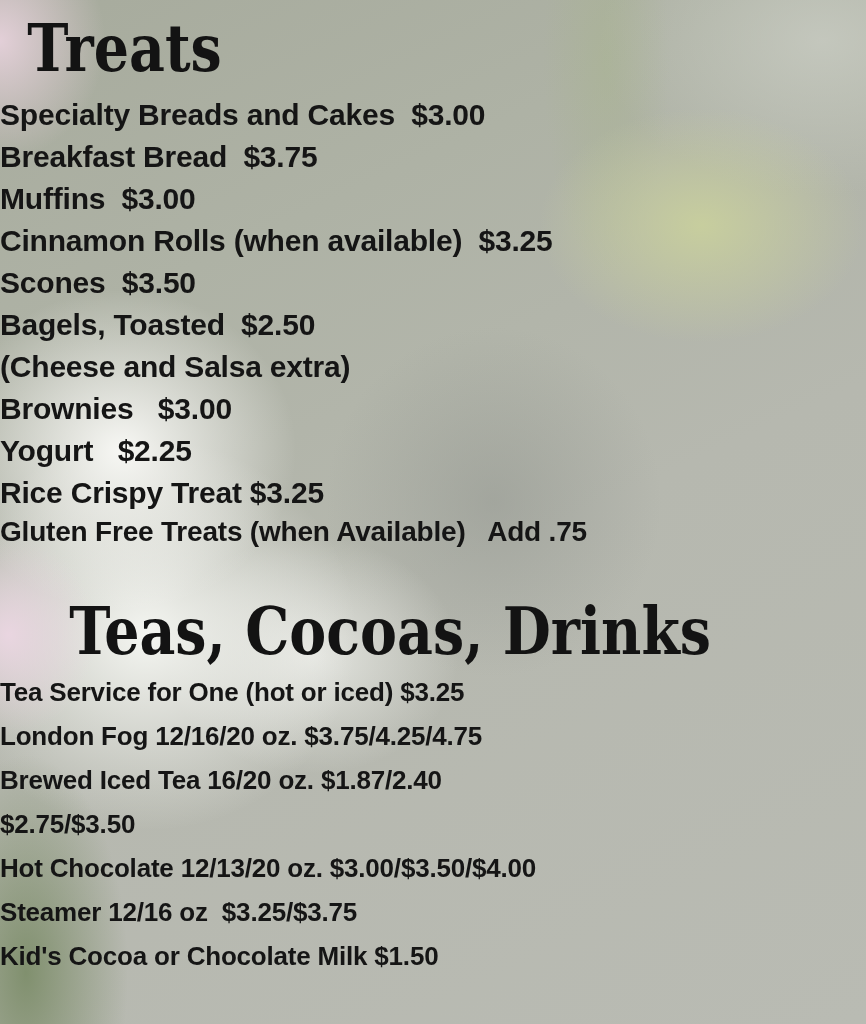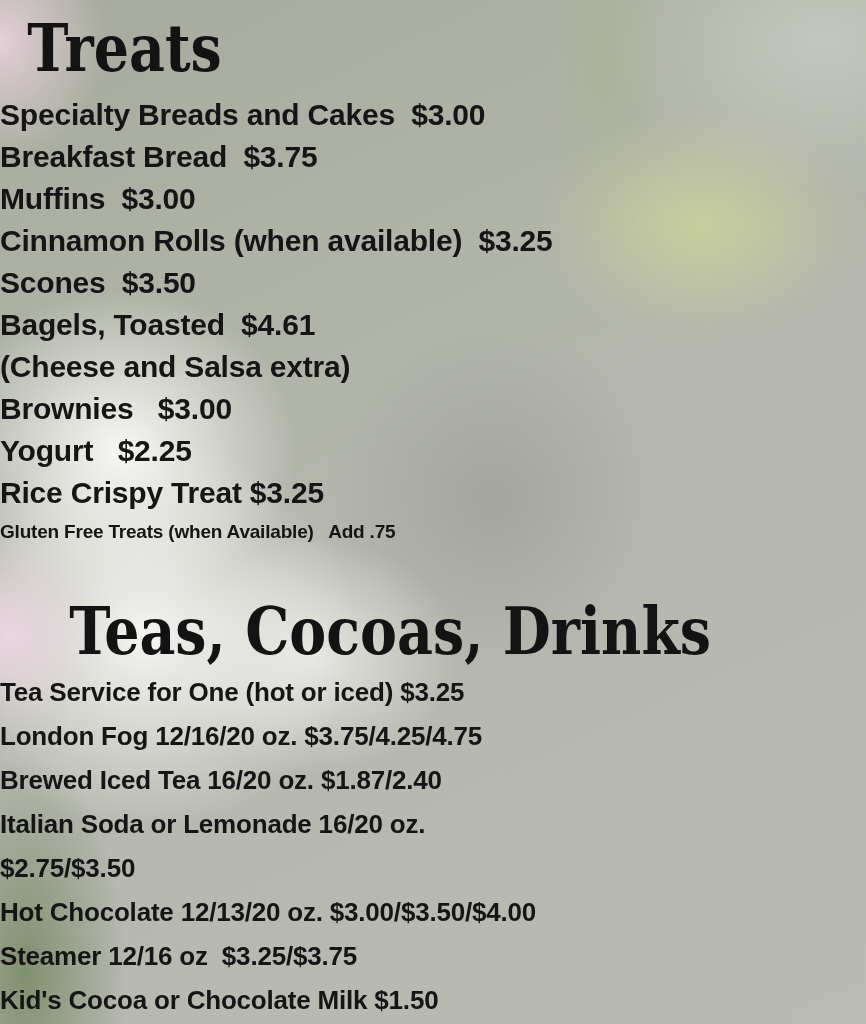--- a/index.html
+++ b/index.html
@@ -79,53 +79,52 @@
     font-size: 30px;
   }
   .drinks-lines .line {
     height: 44px;
     line-height: 44px;
     font-size: 26px;
   }
   .line.note {
     height: 38px;
     line-height: 36px;
-    font-size: 19px;
+    font-size: 28px;
   }
 </style>
 </head>
 <body>
 
 <div class="poster">
   <div class="bg"></div>
   <div class="content">
 
     <h1 class="display treats-title">Treats</h1>
 
     <div class="lines treats-lines">
       <div class="line">Specialty Breads and Cakes  $3.00</div>
       <div class="line">Breakfast Bread  $3.75</div>
       <div class="line">Muffins  $3.00</div>
       <div class="line">Cinnamon Rolls (when available)  $3.25</div>
       <div class="line">Scones  $3.50</div>
-      <div class="line">Bagels, Toasted  $4.61</div>
+      <div class="line">Bagels, Toasted  $2.50</div>
       <div class="line">(Cheese and Salsa extra)</div>
       <div class="line">Brownies   $3.00</div>
       <div class="line">Yogurt   $2.25</div>
       <div class="line">Rice Crispy Treat $3.25</div>
       <div class="line note">Gluten Free Treats (when Available)   Add .75</div>
     </div>
 
     <h1 class="display drinks-title">Teas, Cocoas, Drinks</h1>
 
     <div class="lines drinks-lines">
       <div class="line">Tea Service for One (hot or iced) $3.25</div>
       <div class="line">London Fog 12/16/20 oz. $3.75/4.25/4.75</div>
       <div class="line">Brewed Iced Tea 16/20 oz. $1.87/2.40</div>
-      <div class="line">Italian Soda or Lemonade 16/20 oz.</div>
       <div class="line">$2.75/$3.50</div>
       <div class="line">Hot Chocolate 12/13/20 oz. $3.00/$3.50/$4.00</div>
       <div class="line">Steamer 12/16 oz  $3.25/$3.75</div>
       <div class="line">Kid's Cocoa or Chocolate Milk $1.50</div>
     </div>
 
   </div>
 </div>
 
 </body></html>

